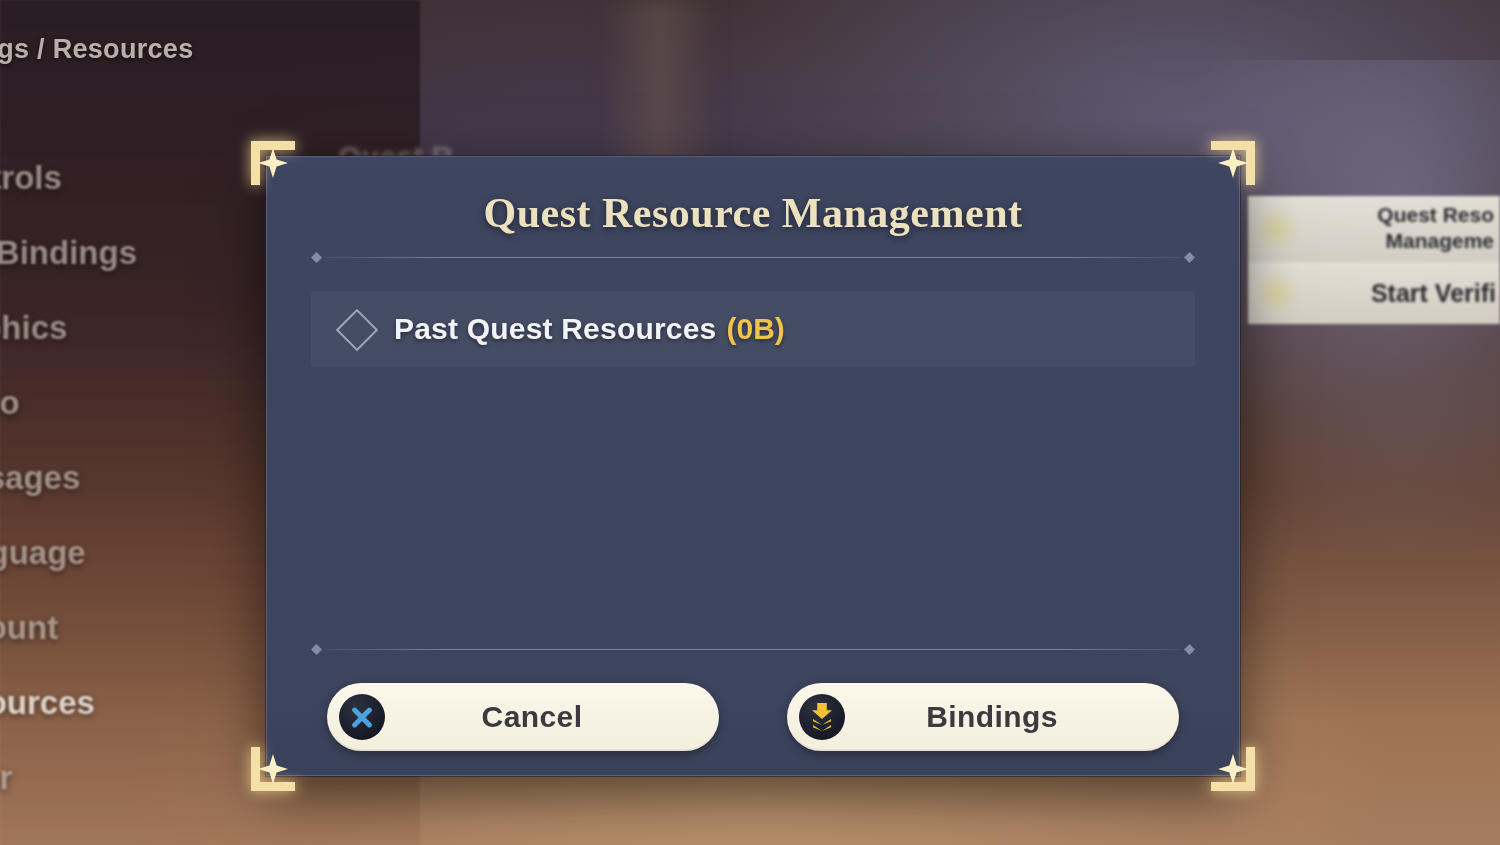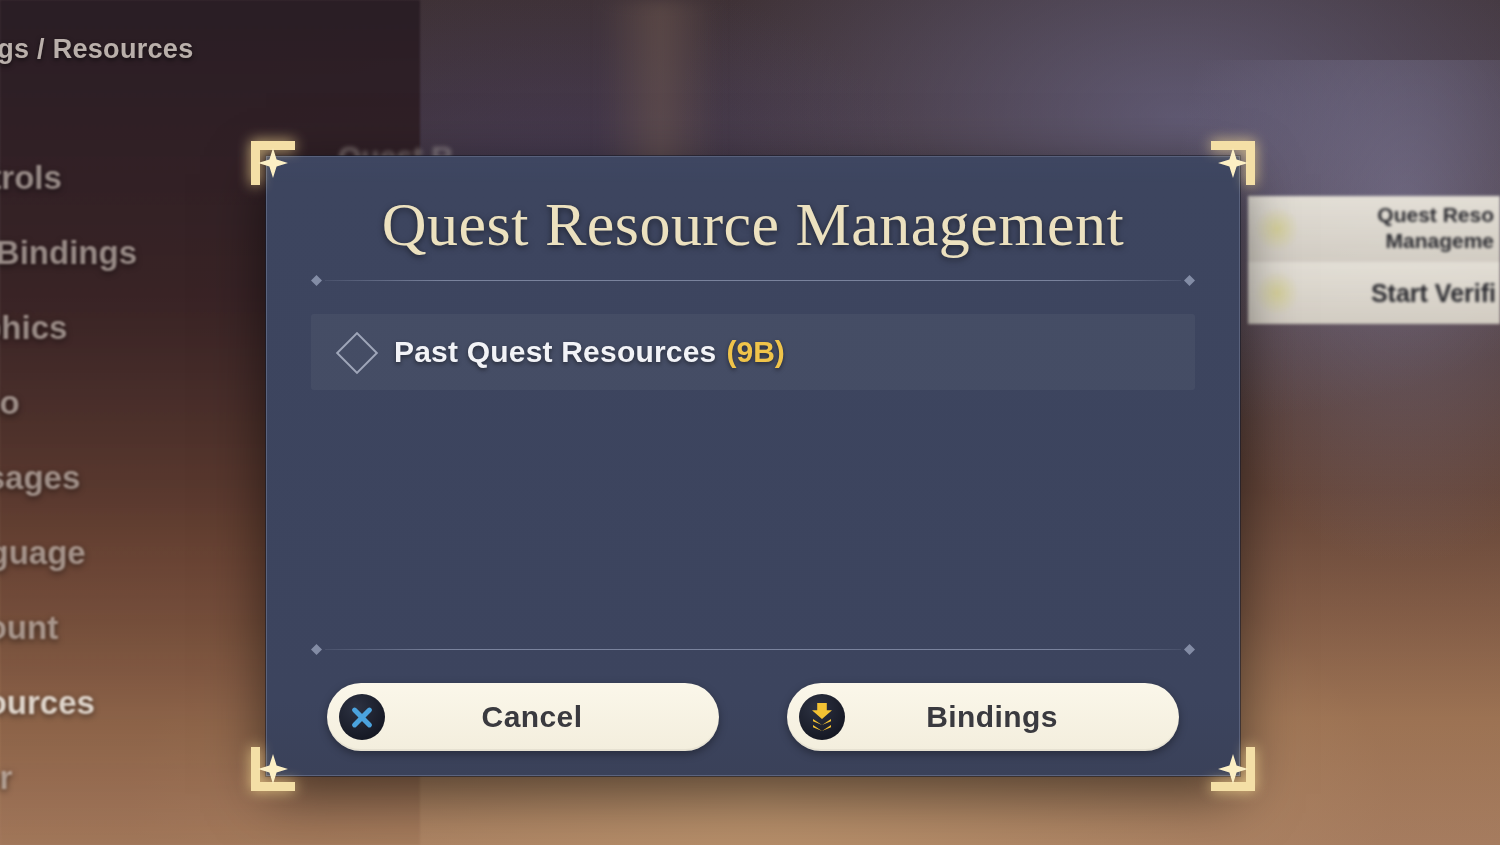--- a/index.html
+++ b/index.html
@@ -202,22 +202,22 @@
   .corner.tr .bracket { border-top-width: 9px; border-right-width: 9px; }
   .corner.bl { left: -16px;  bottom: -16px; }
   .corner.bl .bracket { border-bottom-width: 9px; border-left-width: 9px; }
   .corner.br { right: -16px; bottom: -16px; }
   .corner.br .bracket { border-bottom-width: 9px; border-right-width: 9px; }
 
   .dialog-title {
     text-align: center;
     margin-top: 32px;
     font-family: "Liberation Serif", serif;
-    font-size: 62px;
-    font-weight: 400;
+    font-size: 42px;
+    font-weight: 700;
     color: #ece1bf;
     letter-spacing: 0.5px;
     text-shadow: 0 2px 6px rgba(0,0,0,0.5);
   }
 
   .divider {
     position: relative;
     height: 14px;
     margin: 14px 42px 0 42px;
   }
@@ -451,21 +451,21 @@
       <div class="dot right"></div>
     </div>
 
     <div class="options">
 
       <div class="option-row plain">
         <div class="check-diamond">
           <div class="dia-outline"></div>
         </div>
         <span class="option-label">Past Quest Resources</span>
-        <span class="option-size">(9B)</span>
+        <span class="option-size">(0B)</span>
       </div>
 
 
     </div>
 
     <div class="footer">
       <div class="divider bottom">
         <div class="dot left"></div>
         <div class="line"></div>
         <div class="dot right"></div>

